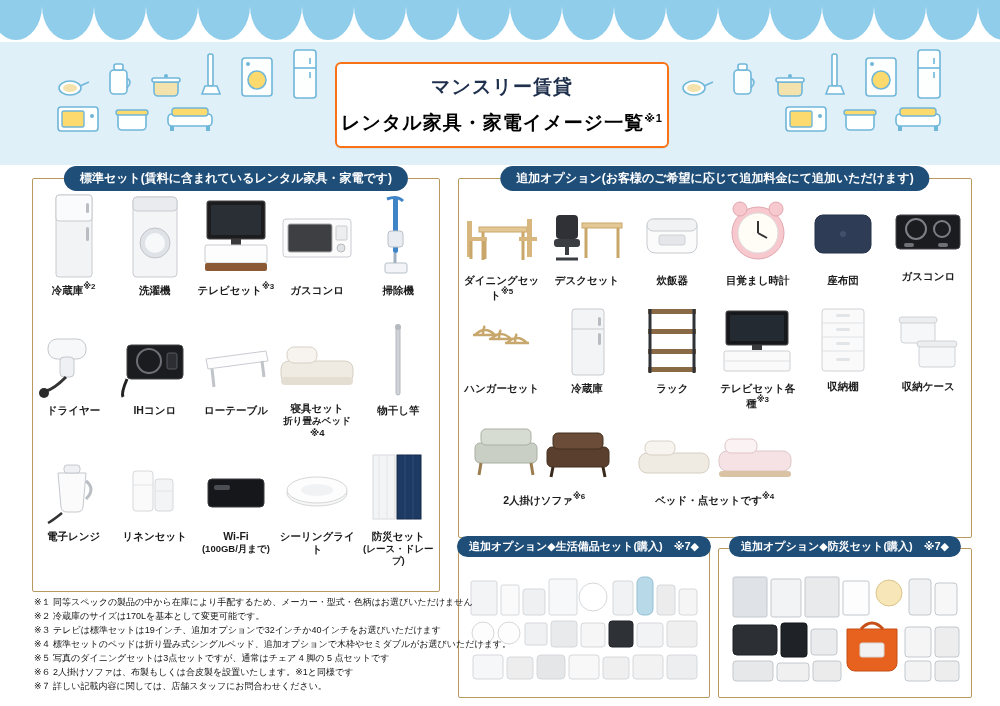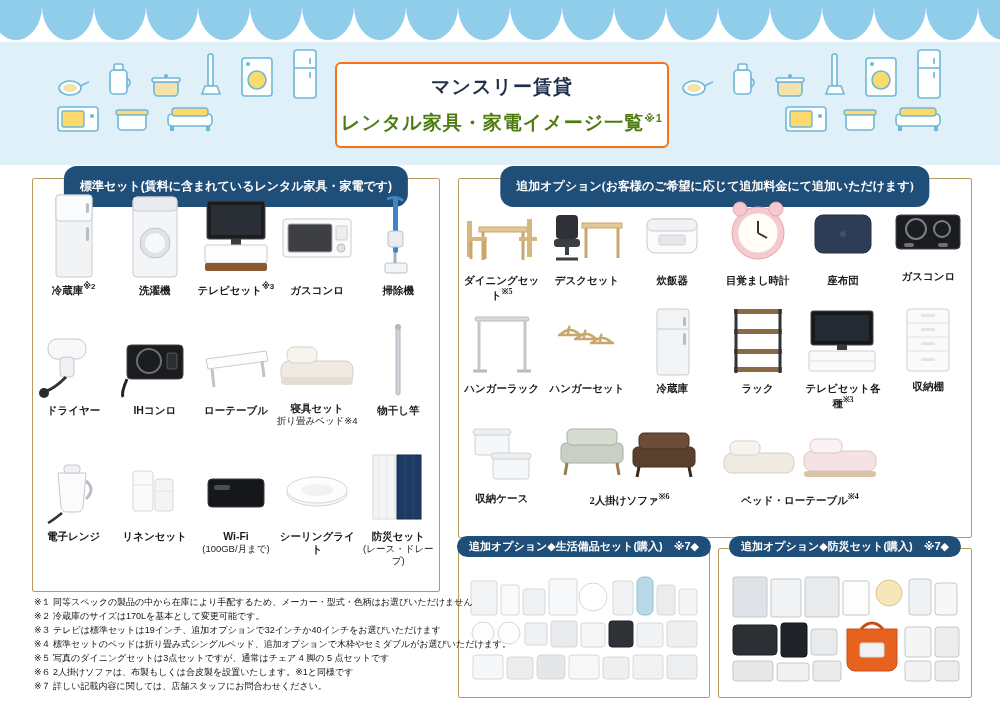--- a/index.html
+++ b/index.html
@@ -35,56 +35,56 @@
     border-radius:6px 6px 6px 6px;
     display:flex;flex-direction:column;align-items:center;justify-content:center;
     box-shadow:0 1px 0 rgba(0,0,0,.05);
   }
   .title-badge:before{
     content:"";position:absolute;left:50%;top:-22px;margin-left:-120px;
     width:240px;height:44px;background:#ffffff;border:2px solid #2b3a55;
     border-bottom:none;border-radius:120px 120px 0 0;z-index:-1;
   }
   .title-line1{font-size:19px;font-weight:bold;color:#20314e;letter-spacing:1px;}
-  .title-line2{font-size:19px;font-weight:bold;color:#4d7c0f;letter-spacing:1px;margin-top:10px;}
+  .title-line2{font-size:19px;font-weight:bold;color:#000000;letter-spacing:1px;margin-top:10px;}
   .title-line2 .note{font-size:11px;vertical-align:super;font-weight:bold;}
 
   .hdr-icons{position:absolute;top:48px;display:flex;gap:14px;align-items:flex-end;}
   .hdr-icons.left{left:56px;}
   .hdr-icons.right{right:56px;}
   .hdr-icon{opacity:.95;}
 
   
   .panel{
     position:absolute;border:1px solid #b99a5e;background:#fff;border-radius:2px;
   }
   .panel-title{
     position:absolute;top:-13px;left:50%;transform:translateX(-50%);
     background:#1f4e79;color:#fff;font-size:12px;font-weight:bold;
-    padding:12px 16px;border-radius:13px;white-space:nowrap;
+    padding:4px 16px;border-radius:13px;white-space:nowrap;
   }
   .panel-title.small{font-size:11px;padding:3px 12px;}
 
   #panel-standard{left:32px;top:178px;width:406px;height:412px;}
-  #panel-optional{left:458px;top:178px;width:512px;height:358px;font-family:Liberation Serif, serif;}
+  #panel-optional{left:458px;top:178px;width:512px;height:358px;}
   #panel-living{left:458px;top:548px;width:250px;height:148px;text-align:center;}
   #panel-disaster{left:718px;top:548px;width:252px;height:148px;}
 
   .grid{position:absolute;left:0;top:14px;width:100%;display:flex;flex-wrap:wrap;}
   .cell{display:flex;flex-direction:column;align-items:center;justify-content:flex-start;}
   .cell .thumb{
     display:flex;align-items:flex-end;justify-content:center;
     width:100%;
   }
   .cap{
     font-size:10.5px;color:#1b1b1b;text-align:center;line-height:1.25;
     margin-top:3px;font-weight:bold;
   }
   .cap .sup{font-size:8px;vertical-align:super;}
-  .cap .sub{font-weight:normal;font-size:9.5px;display:block;}
+  .cap .sub{font-weight:bold;font-size:9.5px;display:block;}
 
   
   #panel-standard .grid .cell{width:20%;height:128px;}
   
   #panel-optional .grid .cell{width:16.666%;height:112px;}
 
   
   .notes{
     position:absolute;left:34px;top:596px;width:410px;
     font-size:9px;line-height:1.55;color:#111;
@@ -521,30 +521,20 @@
               <rect x="6" y="22" width="64" height="34" rx="4" fill="#1b1c1f" stroke="#43454a"></rect>
               <circle cx="26" cy="36" r="10" fill="none" stroke="#7c8086" stroke-width="2"></circle>
               <circle cx="52" cy="36" r="8" fill="none" stroke="#7c8086" stroke-width="2"></circle>
               <rect x="14" y="50" width="10" height="4" rx="2" fill="#6d7176"></rect>
               <rect x="48" y="50" width="10" height="4" rx="2" fill="#6d7176"></rect>
             </svg>
         </div>
         <div class="cap"><span>ガスコンロ</span></div>
       </div>
 
-      <div class="cell">
-        <div class="thumb">
-          <svg width="70" height="74" viewBox="0 0 70 74">
-              <rect x="8" y="12" width="54" height="4" rx="2" fill="#d8dcdf" stroke="#b6bbbf"></rect>
-              <path d="M12 16 v50 M58 16 v50" stroke="#c4c8cc" stroke-width="3"></path>
-              <path d="M6 66 h14 M50 66 h14" stroke="#b6bbbf" stroke-width="3"></path>
-            </svg>
-        </div>
-        <div class="cap"><span>ハンガーラック</span></div>
-      </div>
 
       <div class="cell">
         <div class="thumb">
           <svg width="74" height="74" viewBox="0 0 74 74">
               <g stroke="#c8a76c" stroke-width="2.5" fill="none">
                 <path d="M10 30 q10 -10 20 0 M8 30 h24"></path>
                 <path d="M18 30 q0 -7 2 -9"></path>
               </g>
               <g stroke="#c8a76c" stroke-width="2.5" fill="none">
                 <path d="M26 34 q10 -10 20 0 M24 34 h24"></path>
@@ -640,21 +630,21 @@
       <div class="cell" style="width:33.3%">
         <div class="thumb">
           <svg width="160" height="72" viewBox="0 0 160 72">
               <rect x="4" y="36" width="70" height="20" rx="8" fill="#efeae2" stroke="#d6cfc4"></rect>
               <rect x="10" y="24" width="30" height="14" rx="6" fill="#f7f4ef" stroke="#d8d1c6"></rect>
               <rect x="84" y="34" width="72" height="20" rx="8" fill="#f6e2e4" stroke="#ddc6c8"></rect>
               <rect x="90" y="22" width="32" height="14" rx="6" fill="#fbf2f3" stroke="#ddc6c8"></rect>
               <rect x="84" y="54" width="72" height="6" rx="3" fill="#d9c3a4"></rect>
             </svg>
         </div>
-        <div class="cap"><span>ベッド・ローテーブル</span><span class="sup">※4</span></div>
+        <div class="cap"><span>ベッド・点セットです</span><span class="sup">※4</span></div>
       </div>
 
     </div>
   </div>
 
   <div class="panel" id="panel-living">
     <div class="panel-title small">追加オプション◆生活備品セット(購入)　※7◆</div>
     <div style="position:absolute;left:8px;top:22px;right:8px;bottom:8px;">
       <svg width="234" height="116" viewBox="0 0 234 116">
         <rect x="4" y="10" width="26" height="34" rx="2" fill="#f3f4f6" stroke="#d5d8db"></rect>

